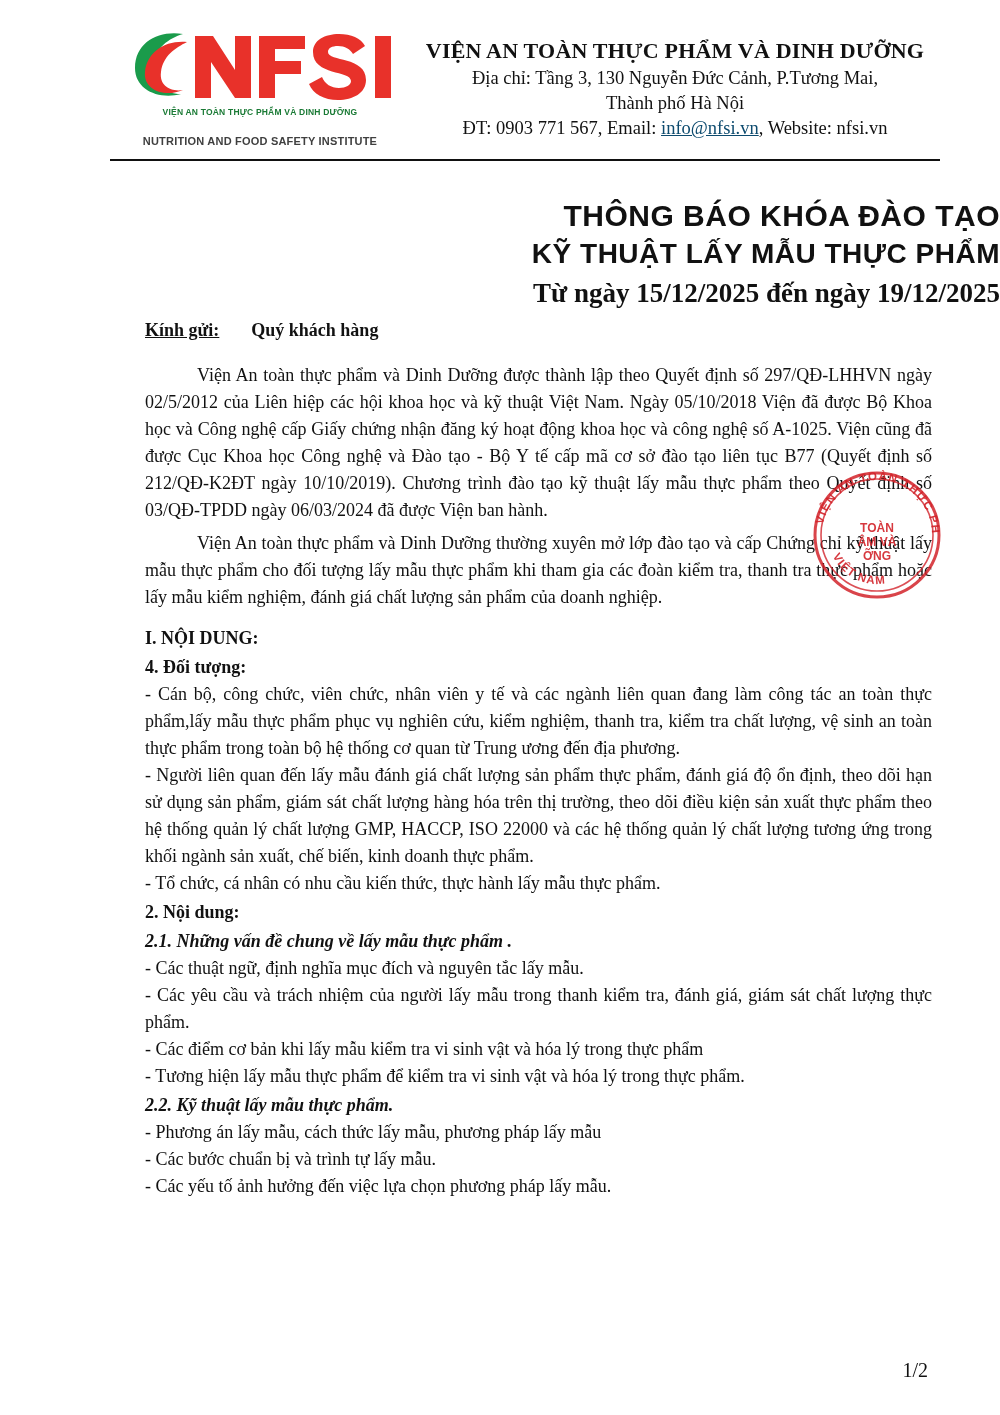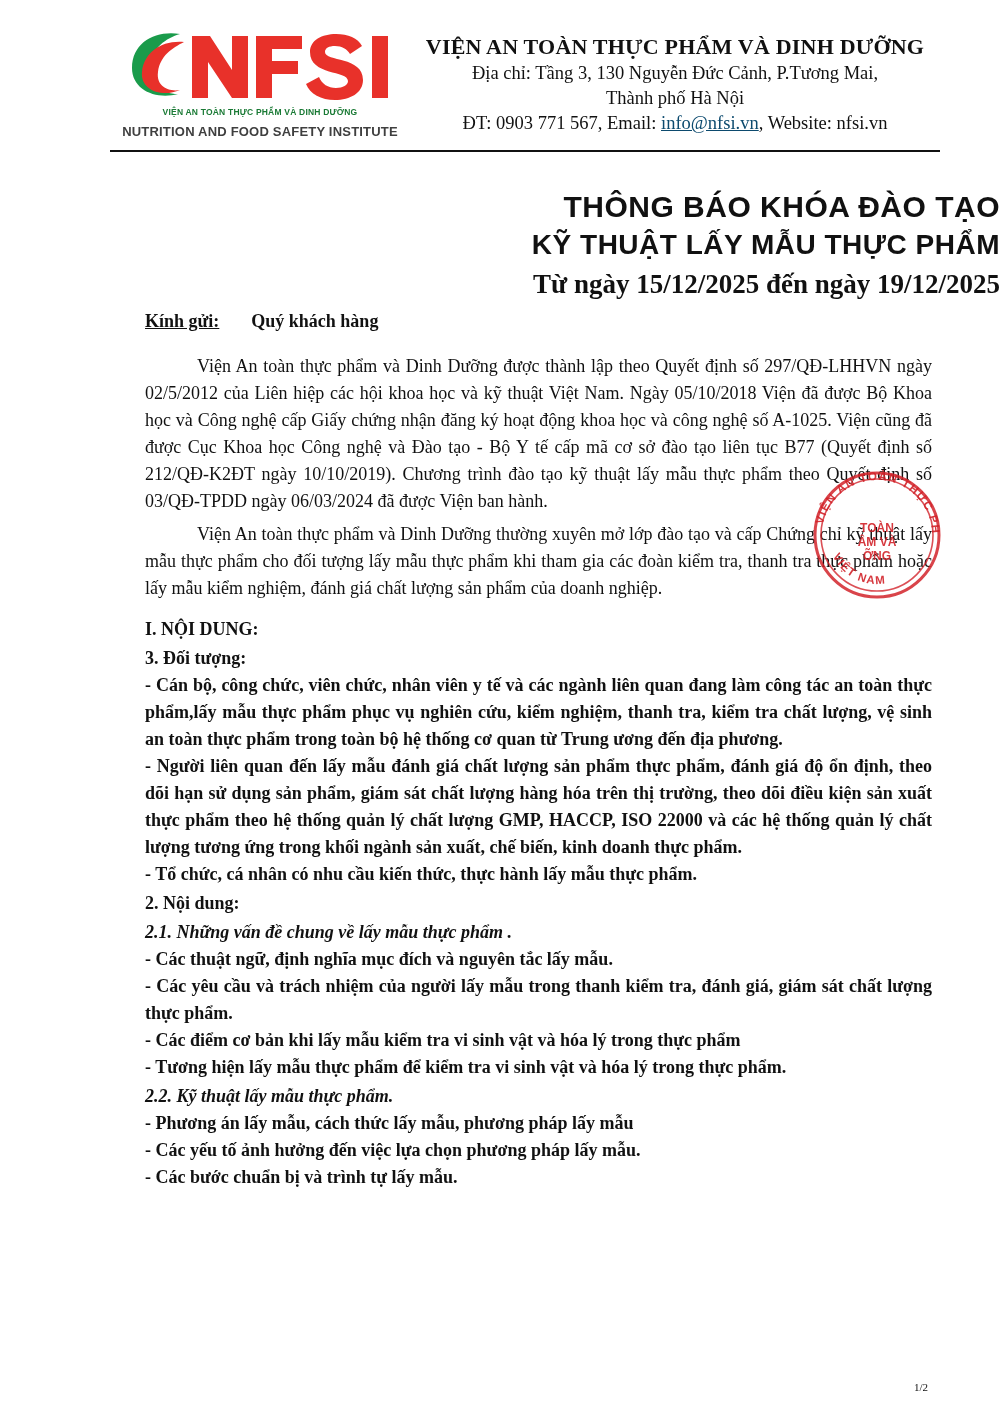--- a/index.html
+++ b/index.html
@@ -46,25 +46,25 @@
   .logo-sub1 {
     font-family: "Liberation Sans", sans-serif;
     font-size: 8.5px;
     font-weight: bold;
     color: #1a7a35;
     letter-spacing: .2px;
     margin-top: 1px;
   }
   .logo-sub2 {
     font-family: "Liberation Sans", sans-serif;
-    font-size: 13px;
+    font-size: 11px;
     font-weight: bold;
     color: #3f3f3f;
     letter-spacing: .2px;
-    margin-top: 7px;
+    margin-top: 18px;
   }
   .org-block {
     flex: 1 1 auto;
     text-align: center;
     line-height: 1.35;
   }
   .org-name {
     font-family: "Liberation Serif", serif;
     font-weight: bold;
     font-size: 22px;
@@ -138,39 +138,38 @@
     margin: 2px 0 0 0;
   }
   .sub-head-i {
     font-weight: bold;
     font-style: italic;
     margin: 2px 0 0 0;
   }
   .bullet {
     margin: 0;
     text-indent: 0;
-    font-weight: bold;
   }
 
   
   .stamp {
     position: absolute;
     right: 48px;
     top: 460px;
     width: 150px;
     height: 150px;
     pointer-events: none;
   }
 
   
   .page-number {
     position: absolute;
     right: 72px;
-    bottom: 22px;
-    font-size: 11px;
+    bottom: 33px;
+    font-size: 20px;
   }
 </style>
 </head>
 <body>
 
 <div class="page">
 
   <div class="letterhead">
 
     <div class="logo-block">
@@ -213,36 +212,36 @@
   <div class="body-area">
 
     <div class="recipient">
       <span class="kg">Kính gửi:</span><span class="rv">Quý khách hàng</span>
     </div>
 
     <p class="para">Viện An toàn thực phẩm và Dinh Dưỡng được thành lập theo Quyết định số 297/QĐ-LHHVN ngày 02/5/2012 của Liên hiệp các hội khoa học và kỹ thuật Việt Nam. Ngày 05/10/2018 Viện đã được Bộ Khoa học và Công nghệ cấp Giấy chứng nhận đăng ký hoạt động khoa học và công nghệ số A-1025. Viện cũng đã được Cục Khoa học Công nghệ và Đào tạo - Bộ Y tế cấp mã cơ sở đào tạo liên tục B77 (Quyết định số 212/QĐ-K2ĐT ngày 10/10/2019). Chương trình đào tạo kỹ thuật lấy mẫu thực phẩm theo Quyết định số 03/QĐ-TPDD ngày 06/03/2024 đã được Viện ban hành.</p>
     <p class="para">Viện An toàn thực phẩm và Dinh Dưỡng thường xuyên mở lớp đào tạo và cấp Chứng chỉ kỹ thuật lấy mẫu thực phẩm cho đối tượng lấy mẫu thực phẩm khi tham gia các đoàn kiểm tra, thanh tra thực phẩm hoặc lấy mẫu kiểm nghiệm, đánh giá chất lượng sản phẩm của doanh nghiệp.</p>
 
     <p class="sec-head">I. NỘI DUNG:</p>
-    <p class="sub-head">3. Đối tượng:</p>
+    <p class="sub-head">4. Đối tượng:</p>
     <p class="bullet">- Cán bộ, công chức, viên chức, nhân viên y tế và các ngành liên quan đang làm công tác an toàn thực phẩm,lấy mẫu thực phẩm phục vụ nghiên cứu, kiểm nghiệm, thanh tra, kiểm tra chất lượng, vệ sinh an toàn thực phẩm trong toàn bộ hệ thống cơ quan từ Trung ương đến địa phương.</p>
     <p class="bullet">- Người liên quan đến lấy mẫu đánh giá chất lượng sản phẩm thực phẩm, đánh giá độ ổn định, theo dõi hạn sử dụng sản phẩm, giám sát chất lượng hàng hóa trên thị trường, theo dõi điều kiện sản xuất thực phẩm theo hệ thống quản lý chất lượng GMP, HACCP, ISO 22000 và các hệ thống quản lý chất lượng tương ứng trong khối ngành sản xuất, chế biến, kinh doanh thực phẩm.</p>
     <p class="bullet">- Tổ chức, cá nhân có nhu cầu kiến thức, thực hành lấy mẫu thực phẩm.</p>
 
     <p class="sub-head">2. Nội dung:</p>
     <p class="sub-head-i">2.1. Những vấn đề chung về lấy mẫu thực phẩm .</p>
     <p class="bullet">- Các thuật ngữ, định nghĩa mục đích và nguyên tắc lấy mẫu.</p>
     <p class="bullet">- Các yêu cầu và trách nhiệm của người lấy mẫu trong thanh kiểm tra, đánh giá, giám sát chất lượng thực phẩm.</p>
     <p class="bullet">- Các điểm cơ bản khi lấy mẫu kiểm tra vi sinh vật và hóa lý trong thực phẩm</p>
     <p class="bullet">- Tương hiện lấy mẫu thực phẩm để kiểm tra vi sinh vật và hóa lý trong thực phẩm.</p>
 
     <p class="sub-head-i">2.2. Kỹ thuật lấy mẫu thực phẩm.</p>
     <p class="bullet">- Phương án lấy mẫu, cách thức lấy mẫu, phương pháp lấy mẫu</p>
+    <p class="bullet">- Các bước chuẩn bị và trình tự lấy mẫu.</p>
     <p class="bullet">- Các yếu tố ảnh hưởng đến việc lựa chọn phương pháp lấy mẫu.</p>
-    <p class="bullet">- Các bước chuẩn bị và trình tự lấy mẫu.</p>
   </div>
 
   <div class="stamp">
     <svg width="150" height="150" viewBox="0 0 150 150">
       <defs>
         <path id="arcTop" d="M 20,75 A 55,55 0 1 1 130,75" fill="none"></path>
         <path id="arcBottom" d="M 26,75 A 49,49 0 1 0 124,75" fill="none"></path>
       </defs>
       <circle cx="75" cy="75" r="62" fill="none" stroke="#d2232a" stroke-width="3" opacity="0.85"></circle>
       <circle cx="75" cy="75" r="56" fill="none" stroke="#d2232a" stroke-width="1.6" opacity="0.8"></circle>

